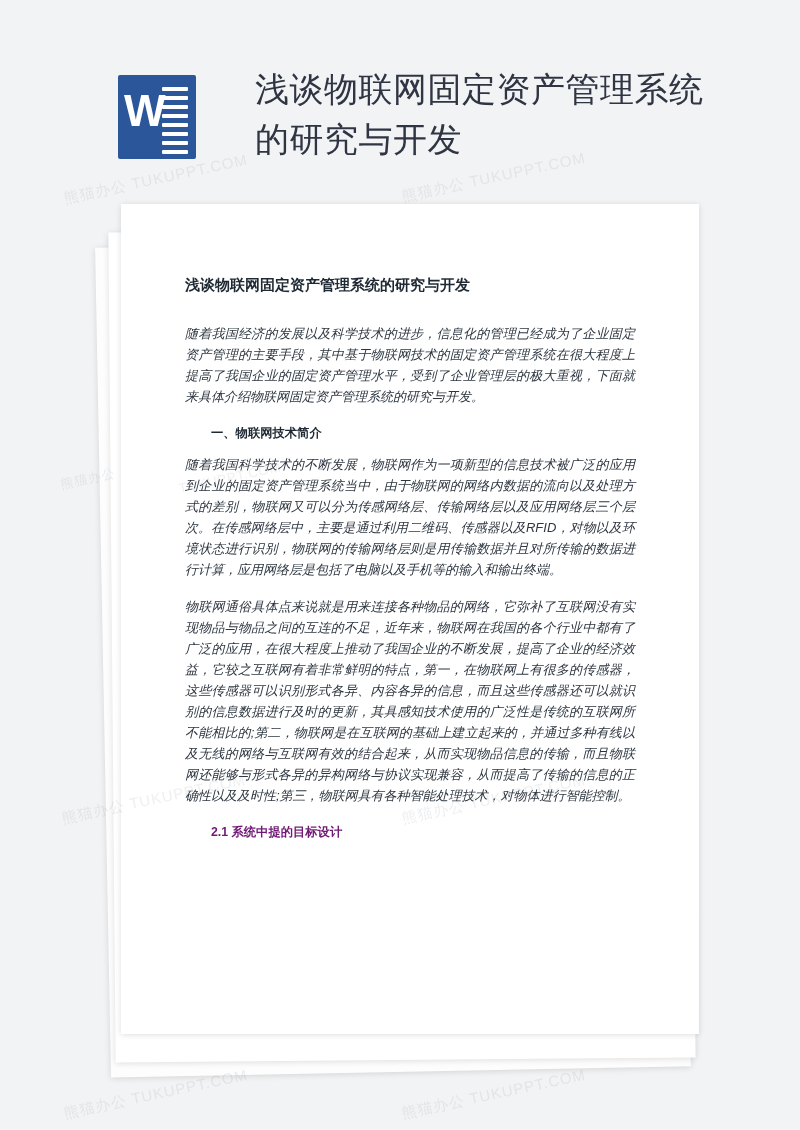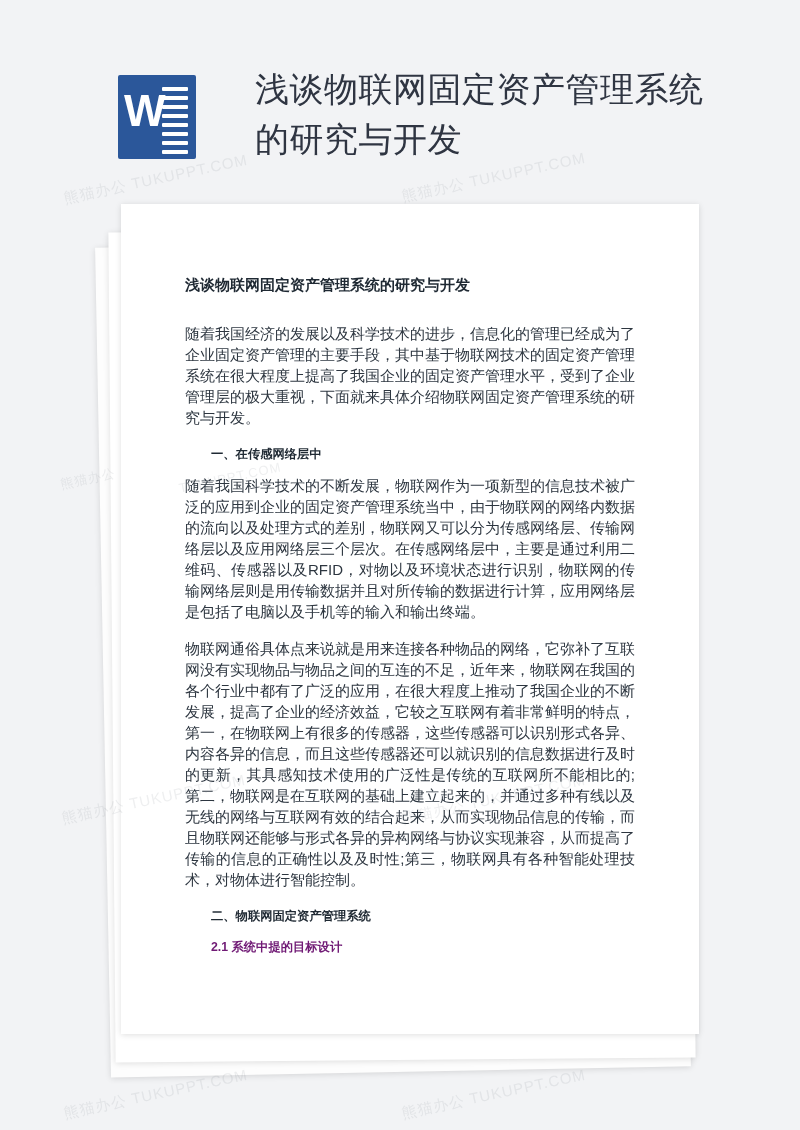--- a/index.html
+++ b/index.html
@@ -123,26 +123,27 @@
   }
   .page-heading {
     font-size: 15px;
     color: #1f2933;
     font-weight: 600;
     margin: 0 0 26px 0;
     line-height: 1.5;
     font-family: "Liberation Sans", sans-serif;
   }
   .para {
-    font-size: 15px;
+    font-size: 13px;
     line-height: 21px;
     color: #2d3640;
     margin: 0 0 16px 0;
     text-align: justify;
     font-family: "Liberation Sans", sans-serif;
+    font-style: italic;
   }
   .sec-heading {
     font-size: 12.3px;
     line-height: 21px;
     color: #1f2933;
     font-weight: 600;
     margin: 0 0 10px 0;
     padding-left: 26px;
     font-family: "Liberation Sans", sans-serif;
   }
@@ -198,24 +199,23 @@
   <div class="doc-title">浅谈物联网固定资产管理系统的研究与开发</div>
 </div>
 
 <div class="paper-stack">
   <div class="sheet sheet-back2"></div>
   <div class="sheet sheet-back1"></div>
   <div class="sheet sheet-front">
     <div class="page-inner">
       <h1 class="page-heading">浅谈物联网固定资产管理系统的研究与开发</h1>
       <p class="para">随着我国经济的发展以及科学技术的进步，信息化的管理已经成为了企业固定资产管理的主要手段，其中基于物联网技术的固定资产管理系统在很大程度上提高了我国企业的固定资产管理水平，受到了企业管理层的极大重视，下面就来具体介绍物联网固定资产管理系统的研究与开发。</p>
-      <div class="sec-heading">一、在传感网络层中</div>
+      <div class="sec-heading">一、物联网技术简介</div>
       <p class="para">随着我国科学技术的不断发展，物联网作为一项新型的信息技术被广泛的应用到企业的固定资产管理系统当中，由于物联网的网络内数据的流向以及处理方式的差别，物联网又可以分为传感网络层、传输网络层以及应用网络层三个层次。在传感网络层中，主要是通过利用二维码、传感器以及RFID，对物以及环境状态进行识别，物联网的传输网络层则是用传输数据并且对所传输的数据进行计算，应用网络层是包括了电脑以及手机等的输入和输出终端。</p>
       <p class="para">物联网通俗具体点来说就是用来连接各种物品的网络，它弥补了互联网没有实现物品与物品之间的互连的不足，近年来，物联网在我国的各个行业中都有了广泛的应用，在很大程度上推动了我国企业的不断发展，提高了企业的经济效益，它较之互联网有着非常鲜明的特点，第一，在物联网上有很多的传感器，这些传感器可以识别形式各异、内容各异的信息，而且这些传感器还可以就识别的信息数据进行及时的更新，其具感知技术使用的广泛性是传统的互联网所不能相比的;第二，物联网是在互联网的基础上建立起来的，并通过多种有线以及无线的网络与互联网有效的结合起来，从而实现物品信息的传输，而且物联网还能够与形式各异的异构网络与协议实现兼容，从而提高了传输的信息的正确性以及及时性;第三，物联网具有各种智能处理技术，对物体进行智能控制。</p>
-      <div class="sec-heading">二、物联网固定资产管理系统</div>
       <div class="sub-heading">2.1 系统中提的目标设计</div>
     </div>
   </div>
 </div>
 
 <div class="wm wm-1">熊猫办公 TUKUPPT.COM</div>
 <div class="wm wm-2">熊猫办公 TUKUPPT.COM</div>
 <div class="wm wm-3 small">熊猫办公</div>
 <div class="wm wm-4 small">TUKUPPT.COM</div>
 <div class="wm wm-5">熊猫办公 TUKUPPT.COM</div>

